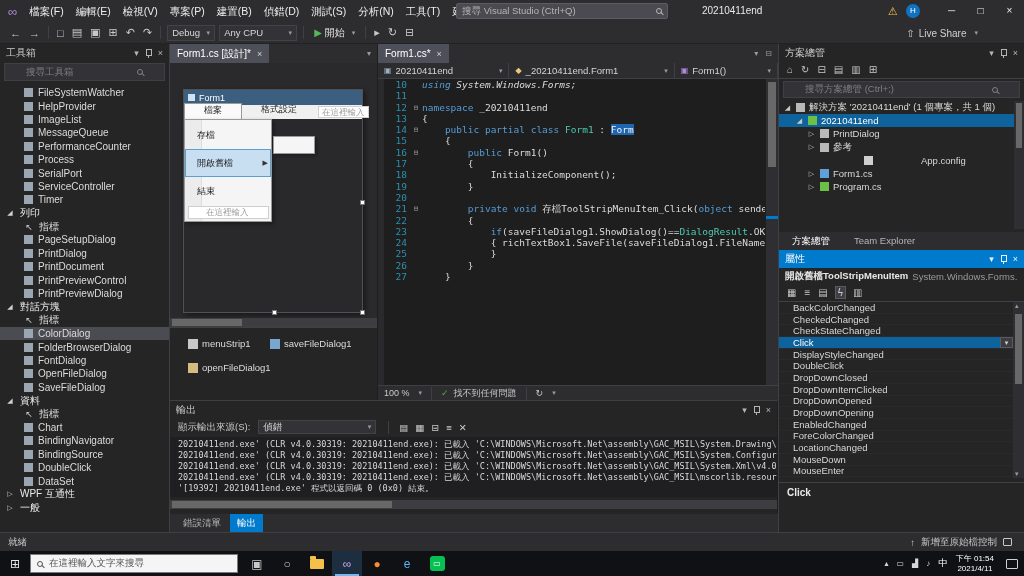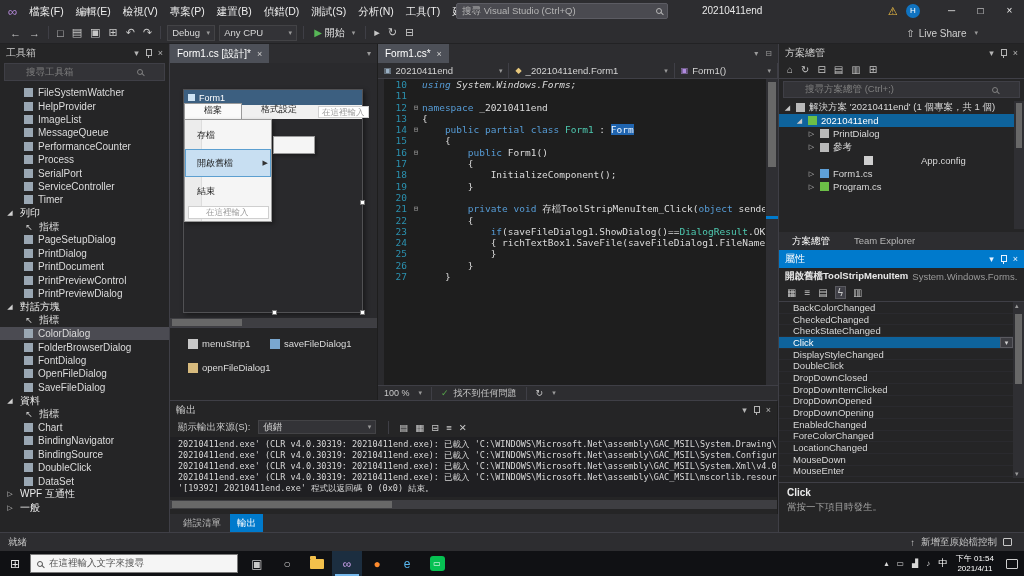--- a/index.html
+++ b/index.html
@@ -652,21 +652,20 @@
         <div class="prop-row">MouseDown</div>
         <div class="prop-row">MouseEnter</div>
       </div>
     <div id="props-scroll">
       <span style="position:absolute;top:0;left:2px">▴</span>
       <span class="thumb" style="left:2px;top:12px;width:7px;height:70px"></span>
       <span style="position:absolute;bottom:0;left:2px">▾</span>
     </div>
     <div id="props-desc">
       <div class="dt">Click</div>
-      <div class="dd">當按一下項目時發生。</div>
     </div>
   </div>
 
   <div id="statusbar">
     <span id="sb-ready">就緒</span>
     <span id="sb-right">
       <span>↑</span>
       <span>新增至原始檔控制</span>
       <span id="sb-bell"></span>
     </span>

